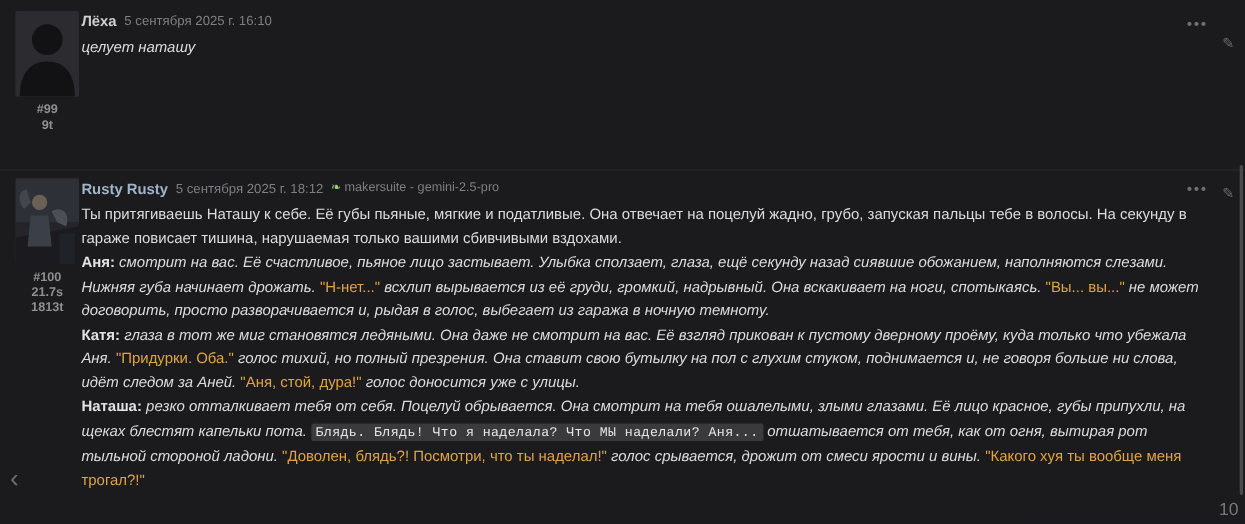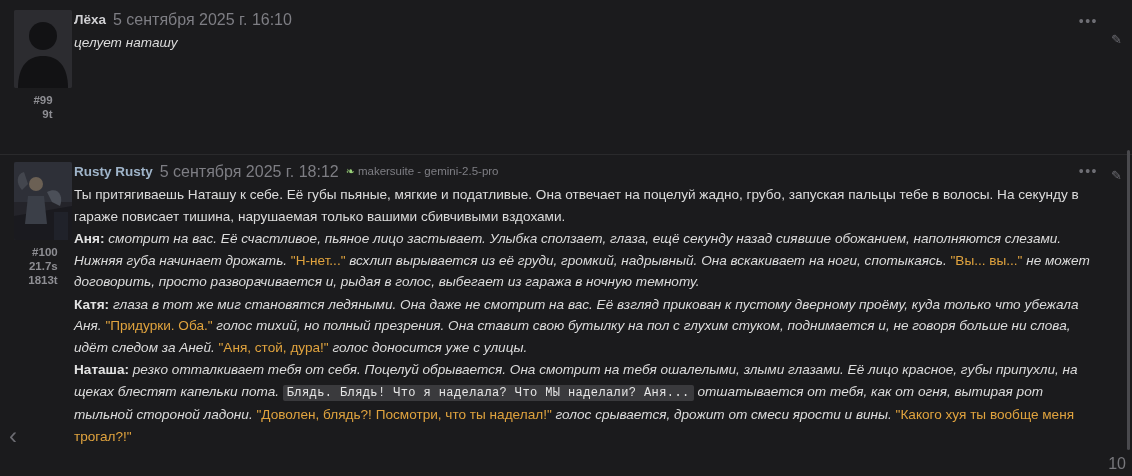--- a/index.html
+++ b/index.html
@@ -43,21 +43,21 @@
   .avatar {
     width: 58px; height: 78px;
     background: #2b2b2e;
     border-radius: 2px;
     overflow: hidden;
     position: relative;
   }
   .avatar svg { display: block; }
   .meta {
     margin-top: 5px;
-    text-align: right;
+    text-align: center;
     font-size: 11.5px;
     line-height: 14px;
     color: #8e8e93;
     font-weight: bold;
   }
 
   
   .body-col {
     flex: 1 1 auto;
     padding-right: 34px;
@@ -70,21 +70,21 @@
     line-height: 15px;
     padding-top: 2px;
   }
   .name {
     font-size: 13.5px;
     font-weight: bold;
     color: #cfcfd2;
   }
   .name.accent { color: #9fb4c9; }
   .time {
-    font-size: 16px;
+    font-size: 12px;
     color: #7e7e84;
   }
   .model-chip {
     display: inline-flex;
     align-items: center;
     gap: 4px;
     font-size: 11.5px;
     color: #7e7e84;
   }
   .model-chip .glyph {

